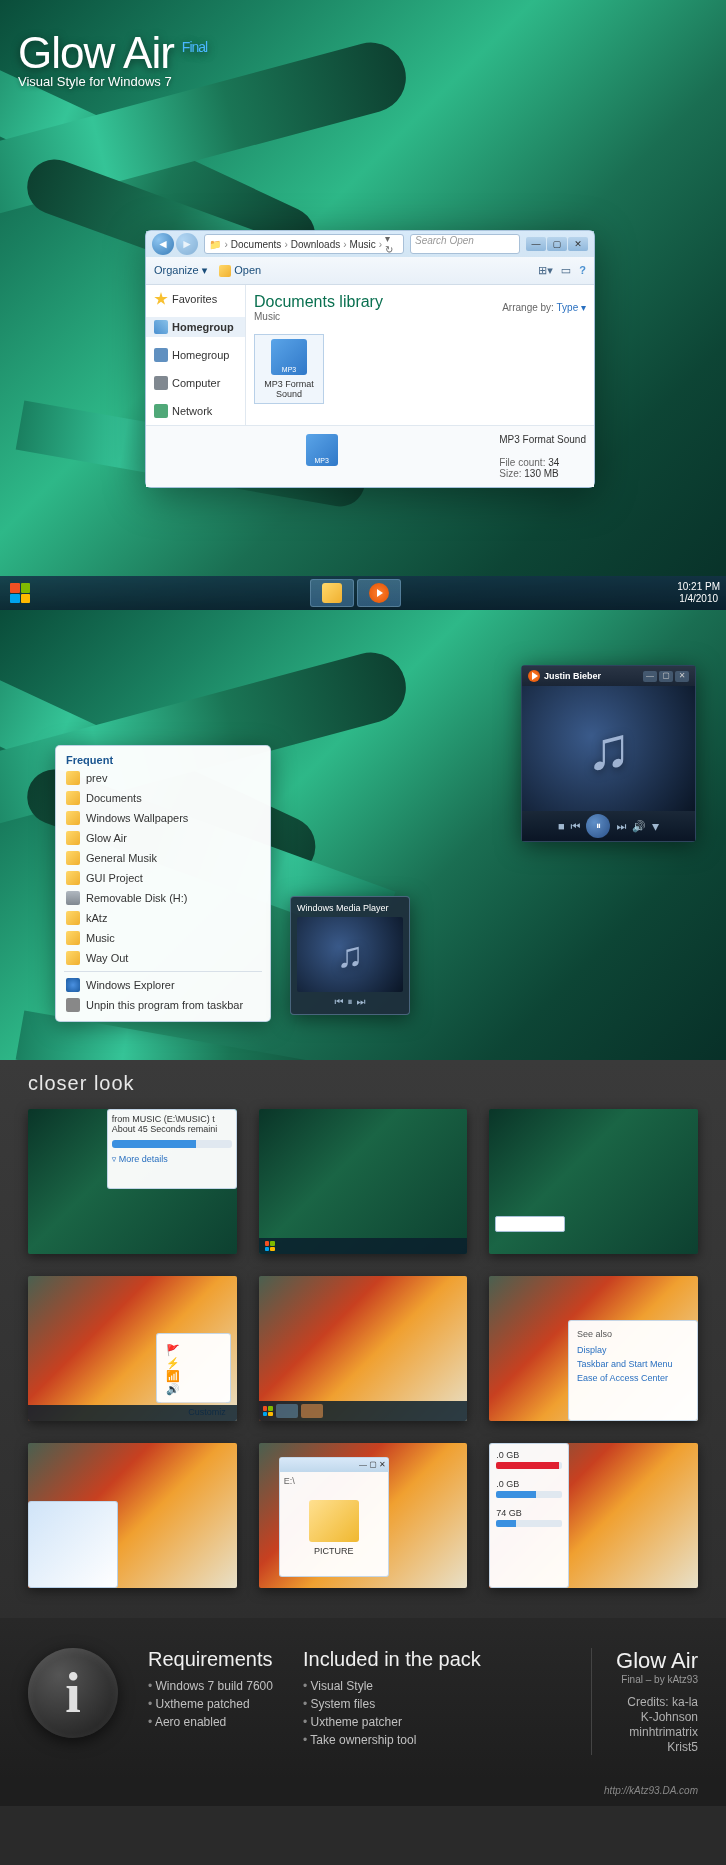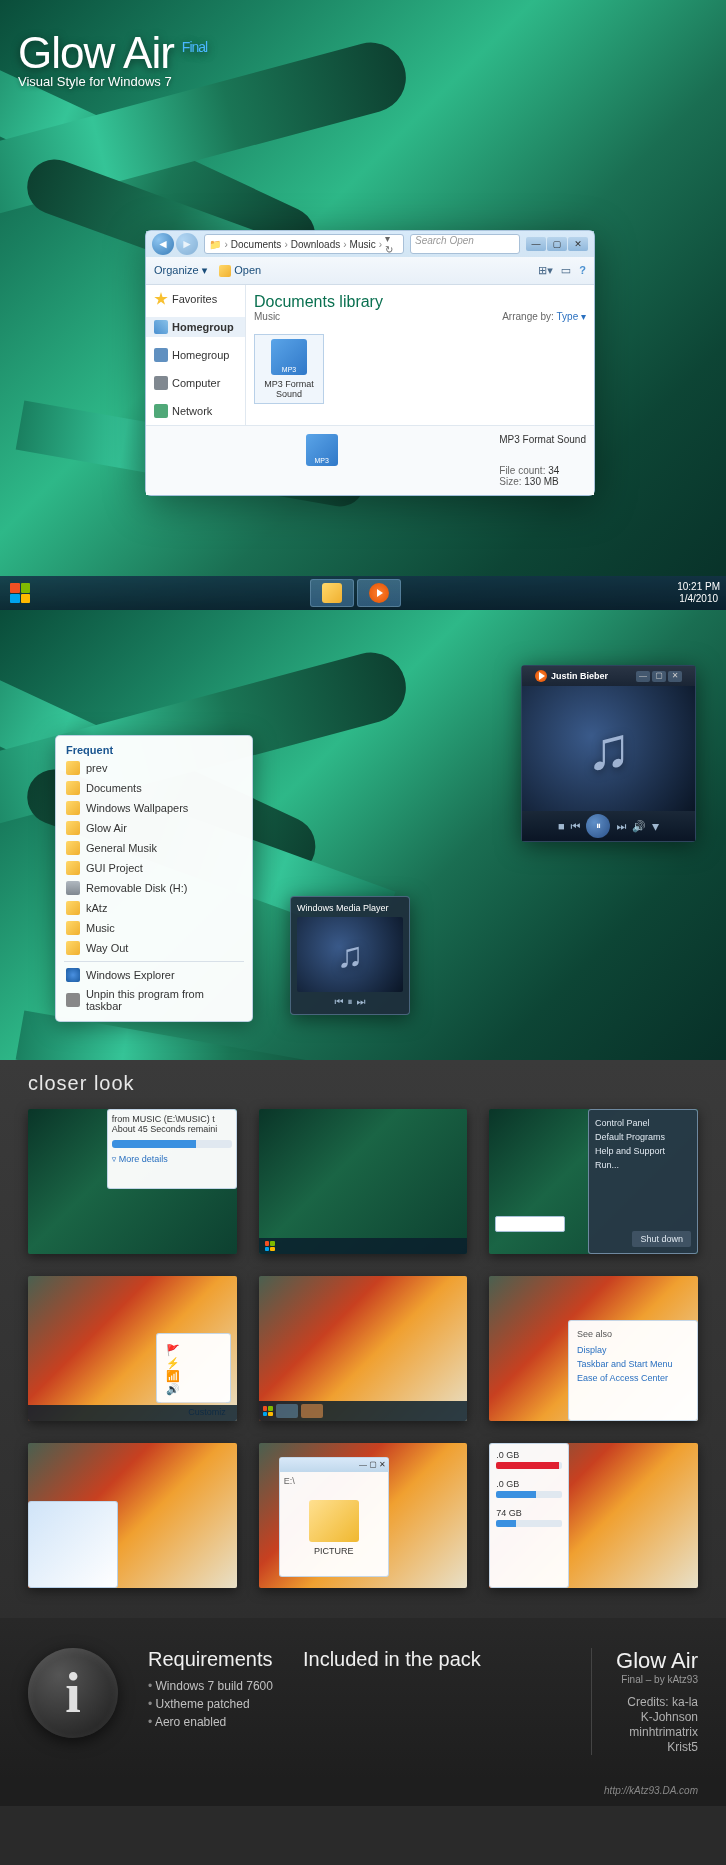--- a/index.html
+++ b/index.html
@@ -28,21 +28,21 @@
 .ex-sidebar{width:100px;border-right:1px solid #e0e8f0;padding:4px 0}
 .sb-item{padding:3px 8px;font-size:11px;color:#333;display:flex;align-items:center;gap:4px;cursor:pointer}
 .sb-item.bold{font-weight:bold;background:#e8f0f8}
 .sb-icon{width:14px;height:14px;display:inline-block}
 .star{background:#f8c030;clip-path:polygon(50% 0%,61% 35%,98% 35%,68% 57%,79% 91%,50% 70%,21% 91%,32% 57%,2% 35%,39% 35%)}
 .lib{background:linear-gradient(45deg,#4a90d0,#88c0e8);border-radius:2px}
 .home{background:#6090c0;border-radius:2px}
 .comp{background:#808890;border-radius:2px}
 .net{background:#50a878;border-radius:2px}
 .ex-main{flex:1;padding:8px}
-.ex-header{display:flex;justify-content:space-between;align-items:flex-end;padding-bottom:4px}
+.ex-header{display:flex;justify-content:space-between;align-items:center;padding-bottom:4px}
 .ex-header h2{color:#0a7050;font-size:16px;font-weight:normal}
 .ex-header .sub{font-size:10px;color:#666}
 .arrange{font-size:10px;color:#666}
 .arrange .link{color:#2a70c0}
 .file-tile{width:70px;text-align:center;margin-top:8px;padding:4px;border:1px solid #b8d0e8;background:#f0f6fc;font-size:9px;color:#333}
 .mp3-icon{width:36px;height:36px;margin:0 auto 4px;background:linear-gradient(135deg,#5aa4e8,#3078c8);border-radius:3px;position:relative}
 .mp3-icon::after{content:"MP3";position:absolute;bottom:2px;left:0;right:0;color:#fff;font-size:7px;text-align:center}
 .ex-details{border-top:1px solid #e0e8f0;padding:8px;display:flex;gap:10px;font-size:10px;background:#f8fafc}
 .det-text{color:#333}
 .det-text .label{color:#666}
@@ -54,29 +54,29 @@
 .tb-tasks{display:flex;gap:3px;margin-left:8px}
 .tb-task{width:44px;height:28px;background:linear-gradient(180deg,rgba(120,180,220,0.4),rgba(80,140,190,0.5));border:1px solid rgba(160,200,230,0.3);border-radius:3px;display:flex;align-items:center;justify-content:center}
 .tb-icon{width:20px;height:20px;border-radius:3px}
 .folder-i{background:linear-gradient(135deg,#ffd86a,#f0b030)}
 .wmp-i{background:radial-gradient(circle,#ff8030,#e05000);border-radius:50%;position:relative}
 .wmp-i::after{content:"";position:absolute;top:50%;left:55%;transform:translate(-50%,-50%);border-left:6px solid #fff;border-top:4px solid transparent;border-bottom:4px solid transparent}
 .tb-clock{margin-left:auto;color:#fff;font-size:10px;text-align:center;line-height:12px}
 
 .wallpaper2{height:450px}
 .media-player{position:absolute;top:55px;right:30px;width:175px;background:#0a1525;border:1px solid rgba(100,140,180,0.4);border-radius:4px;box-shadow:0 4px 25px rgba(0,0,0,0.5)}
-.mp-title{height:20px;background:linear-gradient(180deg,#2a3545,#1a2535);display:flex;align-items:center;padding:0 13px}
+.mp-title{height:20px;background:linear-gradient(180deg,#2a3545,#1a2535);display:flex;align-items:center;padding:0 6px}
 .mp-title span{color:#fff;font-size:9px;font-weight:bold}
 .mp-title .ctrls{margin-left:auto;display:flex;gap:2px}
 .mp-title .ctrls div{width:14px;height:11px;background:rgba(100,130,160,0.5);border-radius:2px;font-size:8px;text-align:center;color:#ccc}
 .mp-art{height:125px;background:radial-gradient(circle at 40% 40%,#3a5a8a,#0a1525);display:flex;align-items:center;justify-content:center}
 .note-icon{font-size:60px;color:rgba(180,200,230,0.85);text-shadow:0 2px 10px rgba(0,0,0,0.5)}
 .mp-controls{height:30px;background:linear-gradient(180deg,#1a2838,#0a1525);display:flex;align-items:center;justify-content:center;gap:6px;color:#a0b8d0;font-size:11px}
 .mp-play{width:24px;height:24px;border-radius:50%;background:radial-gradient(circle at 35% 35%,#6090c8,#2a5088);display:flex;align-items:center;justify-content:center;color:#fff;font-size:10px}
-.jumplist{position:absolute;bottom:38px;left:55px;width:198px;background:rgba(255,255,255,0.97);border:1px solid rgba(150,180,210,0.6);border-radius:5px;box-shadow:0 4px 25px rgba(0,0,0,0.4);padding:6px 0}
+.jumplist{position:absolute;bottom:38px;left:55px;width:216px;background:rgba(255,255,255,0.97);border:1px solid rgba(150,180,210,0.6);border-radius:5px;box-shadow:0 4px 25px rgba(0,0,0,0.4);padding:6px 0}
 .jl-header{padding:2px 10px;color:#1a5590;font-size:11px;font-weight:bold}
 .jl-item{padding:3px 10px;font-size:11px;color:#333;display:flex;align-items:center;gap:6px}
 .jl-icon{width:14px;height:14px;border-radius:2px}
 .fld{background:linear-gradient(135deg,#ffd86a,#f0b030)}
 .drv{background:linear-gradient(180deg,#b0b8c0,#808890)}
 .ie{background:radial-gradient(circle,#4a90e0,#1a5aa0)}
 .jl-sep{height:1px;background:#d8e0e8;margin:3px 8px}
 .preview{position:absolute;bottom:45px;left:290px;width:120px;background:rgba(30,45,60,0.92);border:1px solid rgba(140,180,220,0.4);border-radius:4px;padding:6px;box-shadow:0 4px 20px rgba(0,0,0,0.5)}
 .preview-title{color:#fff;font-size:9px;margin-bottom:4px}
 .preview-thumb{height:75px;background:radial-gradient(circle at 40% 40%,#3a5a8a,#0a1525);display:flex;align-items:center;justify-content:center;border-radius:2px}
@@ -186,21 +186,21 @@
         <div class="file-tile">
           <div class="mp3-icon"></div>
           <div>MP3 Format Sound</div>
         </div>
       </div>
     </div>
     <div class="ex-details">
       <div class="mp3-icon" style="width:32px;height:32px"></div>
       <div class="det-text">
         <div>MP3 Format Sound</div>
-        <div style="margin-top:20px"><span class="label">File count:</span> <span>34</span></div>
+        <div style="margin-top:12px"><span class="label">File count:</span> <span>34</span></div>
         <div><span class="label">Size:</span> <span>130 MB</span></div>
       </div>
     </div>
   </div>
 
   <div class="taskbar">
     <div class="start-btn">
       <div class="win-logo">
           <div class="wl1"></div>
           <div class="wl2"></div>
@@ -338,27 +338,20 @@
       <div style="position:absolute;bottom:0;left:0;right:0;height:16px;background:rgba(10,30,45,0.85);display:flex;align-items:center;padding:0 6px">
           <div class="win-logo" style="width:10px;height:10px">
             <div class="wl1"></div>
             <div class="wl2"></div>
             <div class="wl3"></div>
             <div class="wl4"></div>
           </div>
         </div>
     </div>
     <div class="thumb th-grass">
-      <div class="th-window" style="top:0;right:0;width:110px;height:100%;background:rgba(40,55,70,0.92);color:#e0e8f0;padding:6px">
-        <div style="padding:2px 0">Control Panel</div>
-        <div style="padding:2px 0">Default Programs</div>
-        <div style="padding:2px 0">Help and Support</div>
-        <div style="padding:2px 0">Run...</div>
-        <div style="position:absolute;bottom:6px;right:6px;background:rgba(80,100,120,0.6);padding:3px 8px;border-radius:2px">Shut down</div>
-      </div>
       <div style="position:absolute;bottom:22px;left:6px;width:70px;height:16px;background:#fff;border:1px solid #a8c0d8;border-radius:2px"></div>
     </div>
     <div class="thumb th-leaf">
       <div class="th-window" style="bottom:18px;right:6px;width:75px;height:70px">
         <div style="display:grid;grid-template-columns:1fr 1fr;gap:6px;padding:6px;font-size:11px">🚩 ⚡ 📶 🔊</div>
         <div style="border-top:1px solid #ddd;padding-top:4px;color:#2a70c0;text-align:right">Customiz</div>
       </div>
       <div style="position:absolute;bottom:0;left:0;right:0;height:16px;background:rgba(10,30,45,0.85)"></div>
     </div>
     <div class="thumb th-leaf">
@@ -412,20 +405,26 @@
   <div class="info-col">
     <h3>Requirements</h3>
     <ul>
       <li>Windows 7 build 7600</li>
         <li>Uxtheme patched</li>
         <li>Aero enabled</li>
     </ul>
   </div>
   <div class="info-col">
     <h3>Included in the pack</h3>
+    <ul>
+      <li>Visual Style</li>
+        <li>System files</li>
+        <li>Uxtheme patcher</li>
+        <li>Take ownership tool</li>
+    </ul>
   </div>
   <div class="info-right">
     <h3>Glow Air</h3>
     <div class="sub">Final – by kAtz93</div>
     <div class="credits">
       <span>Credits:</span> <span>ka-la</span><br>
       <span>K-Johnson</span><br>
       <span>minhtrimatrix</span><br>
       <span>Krist5</span>
     </div>

